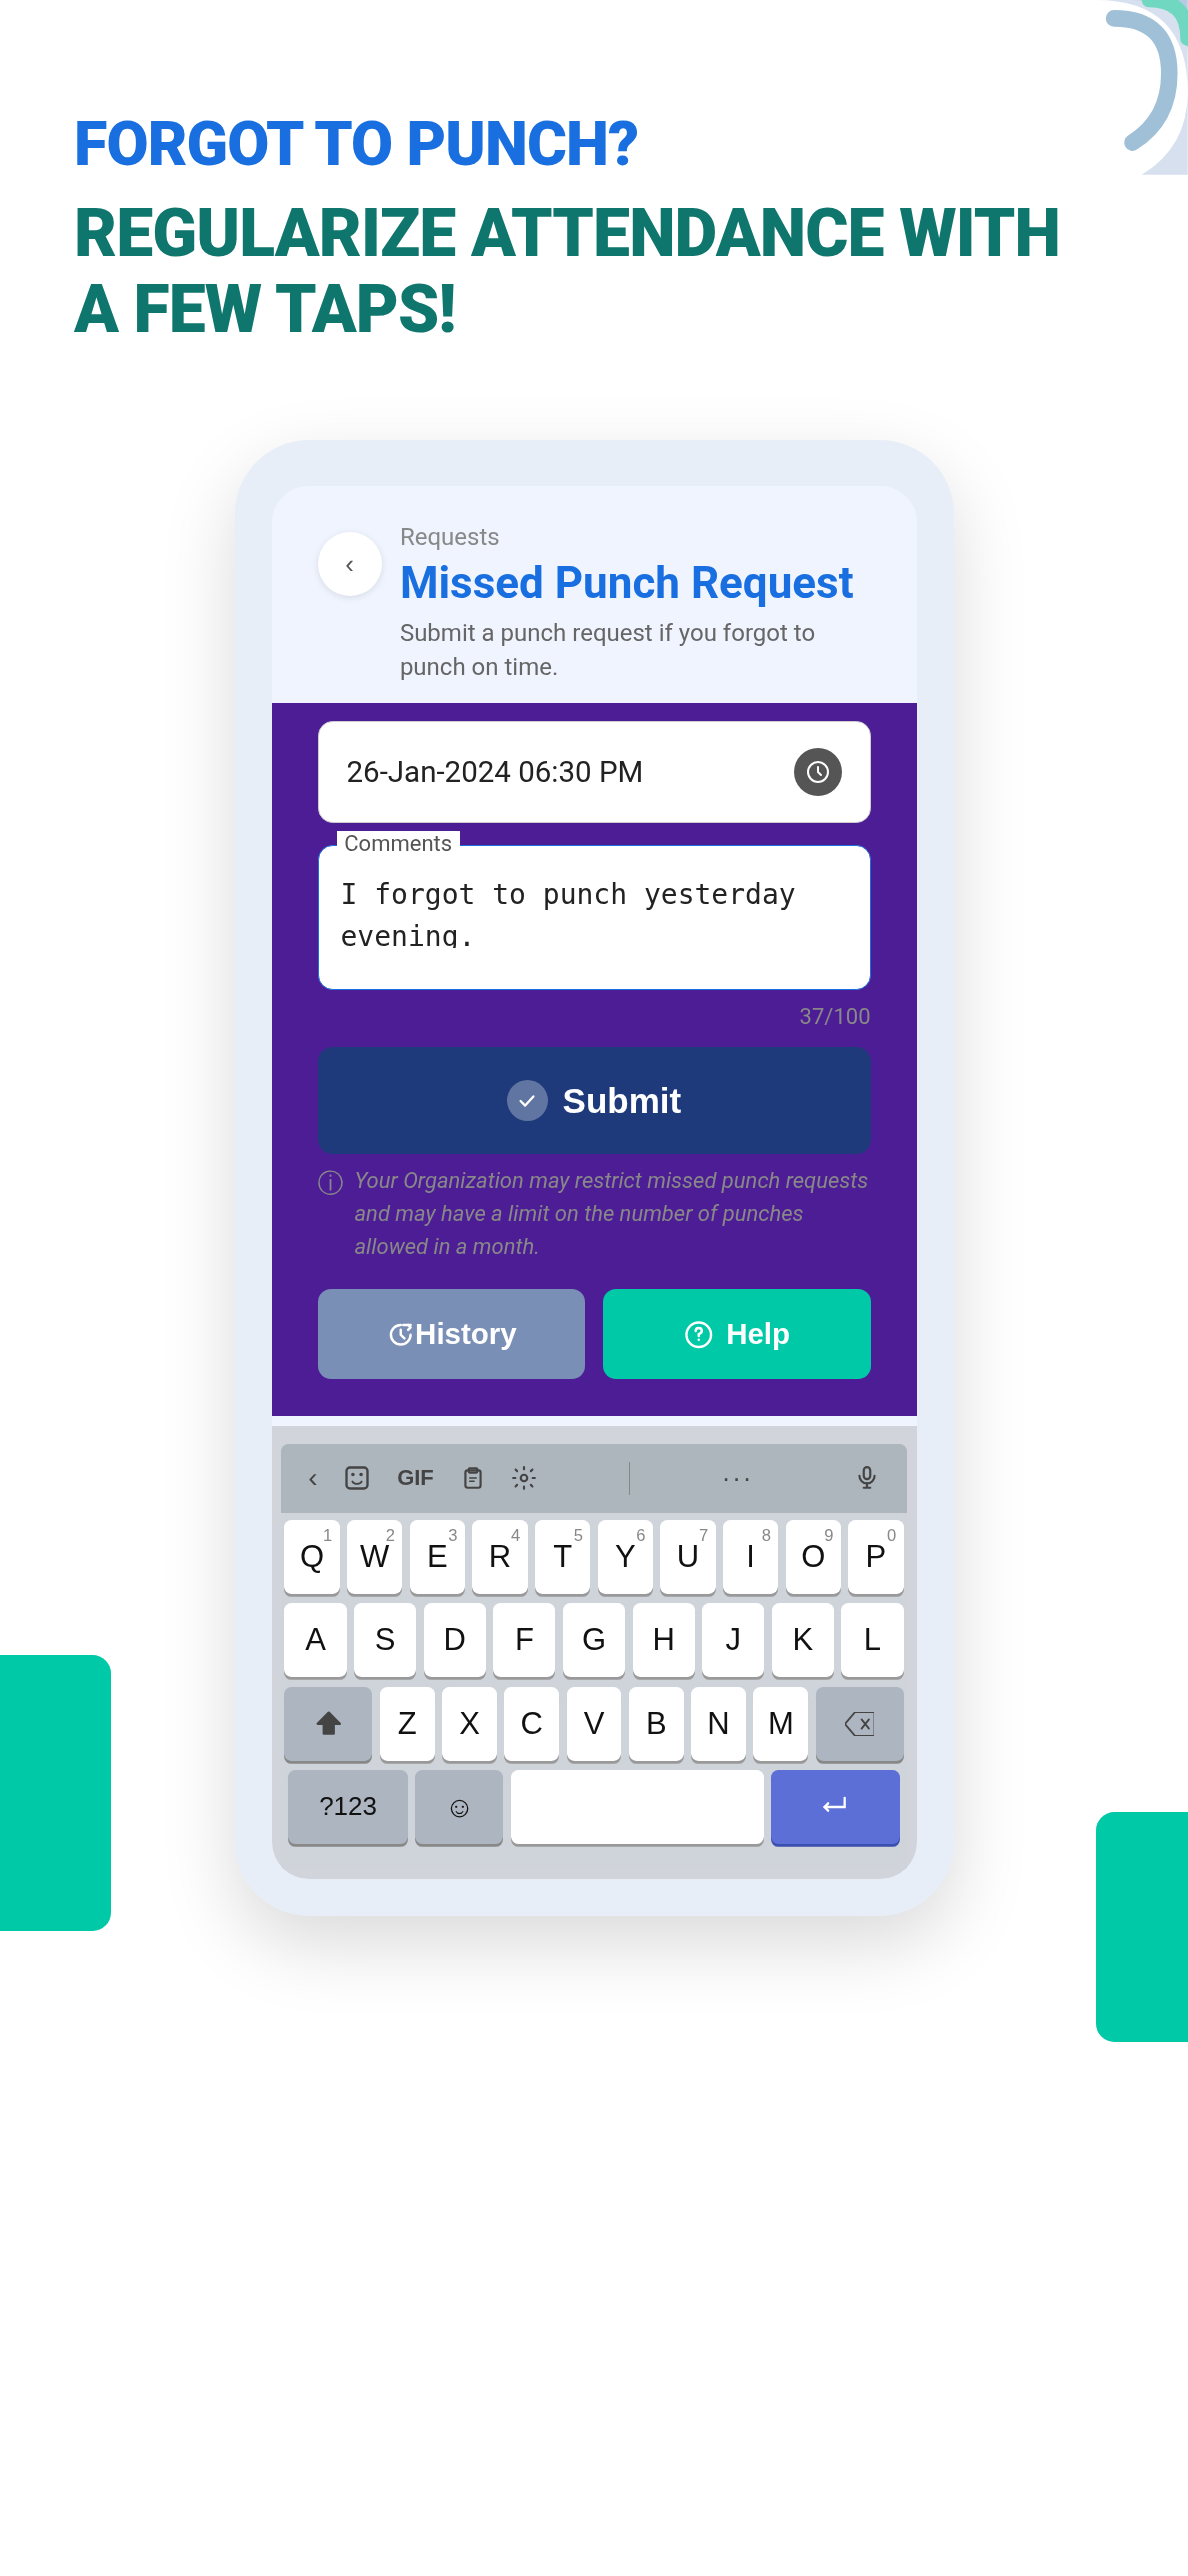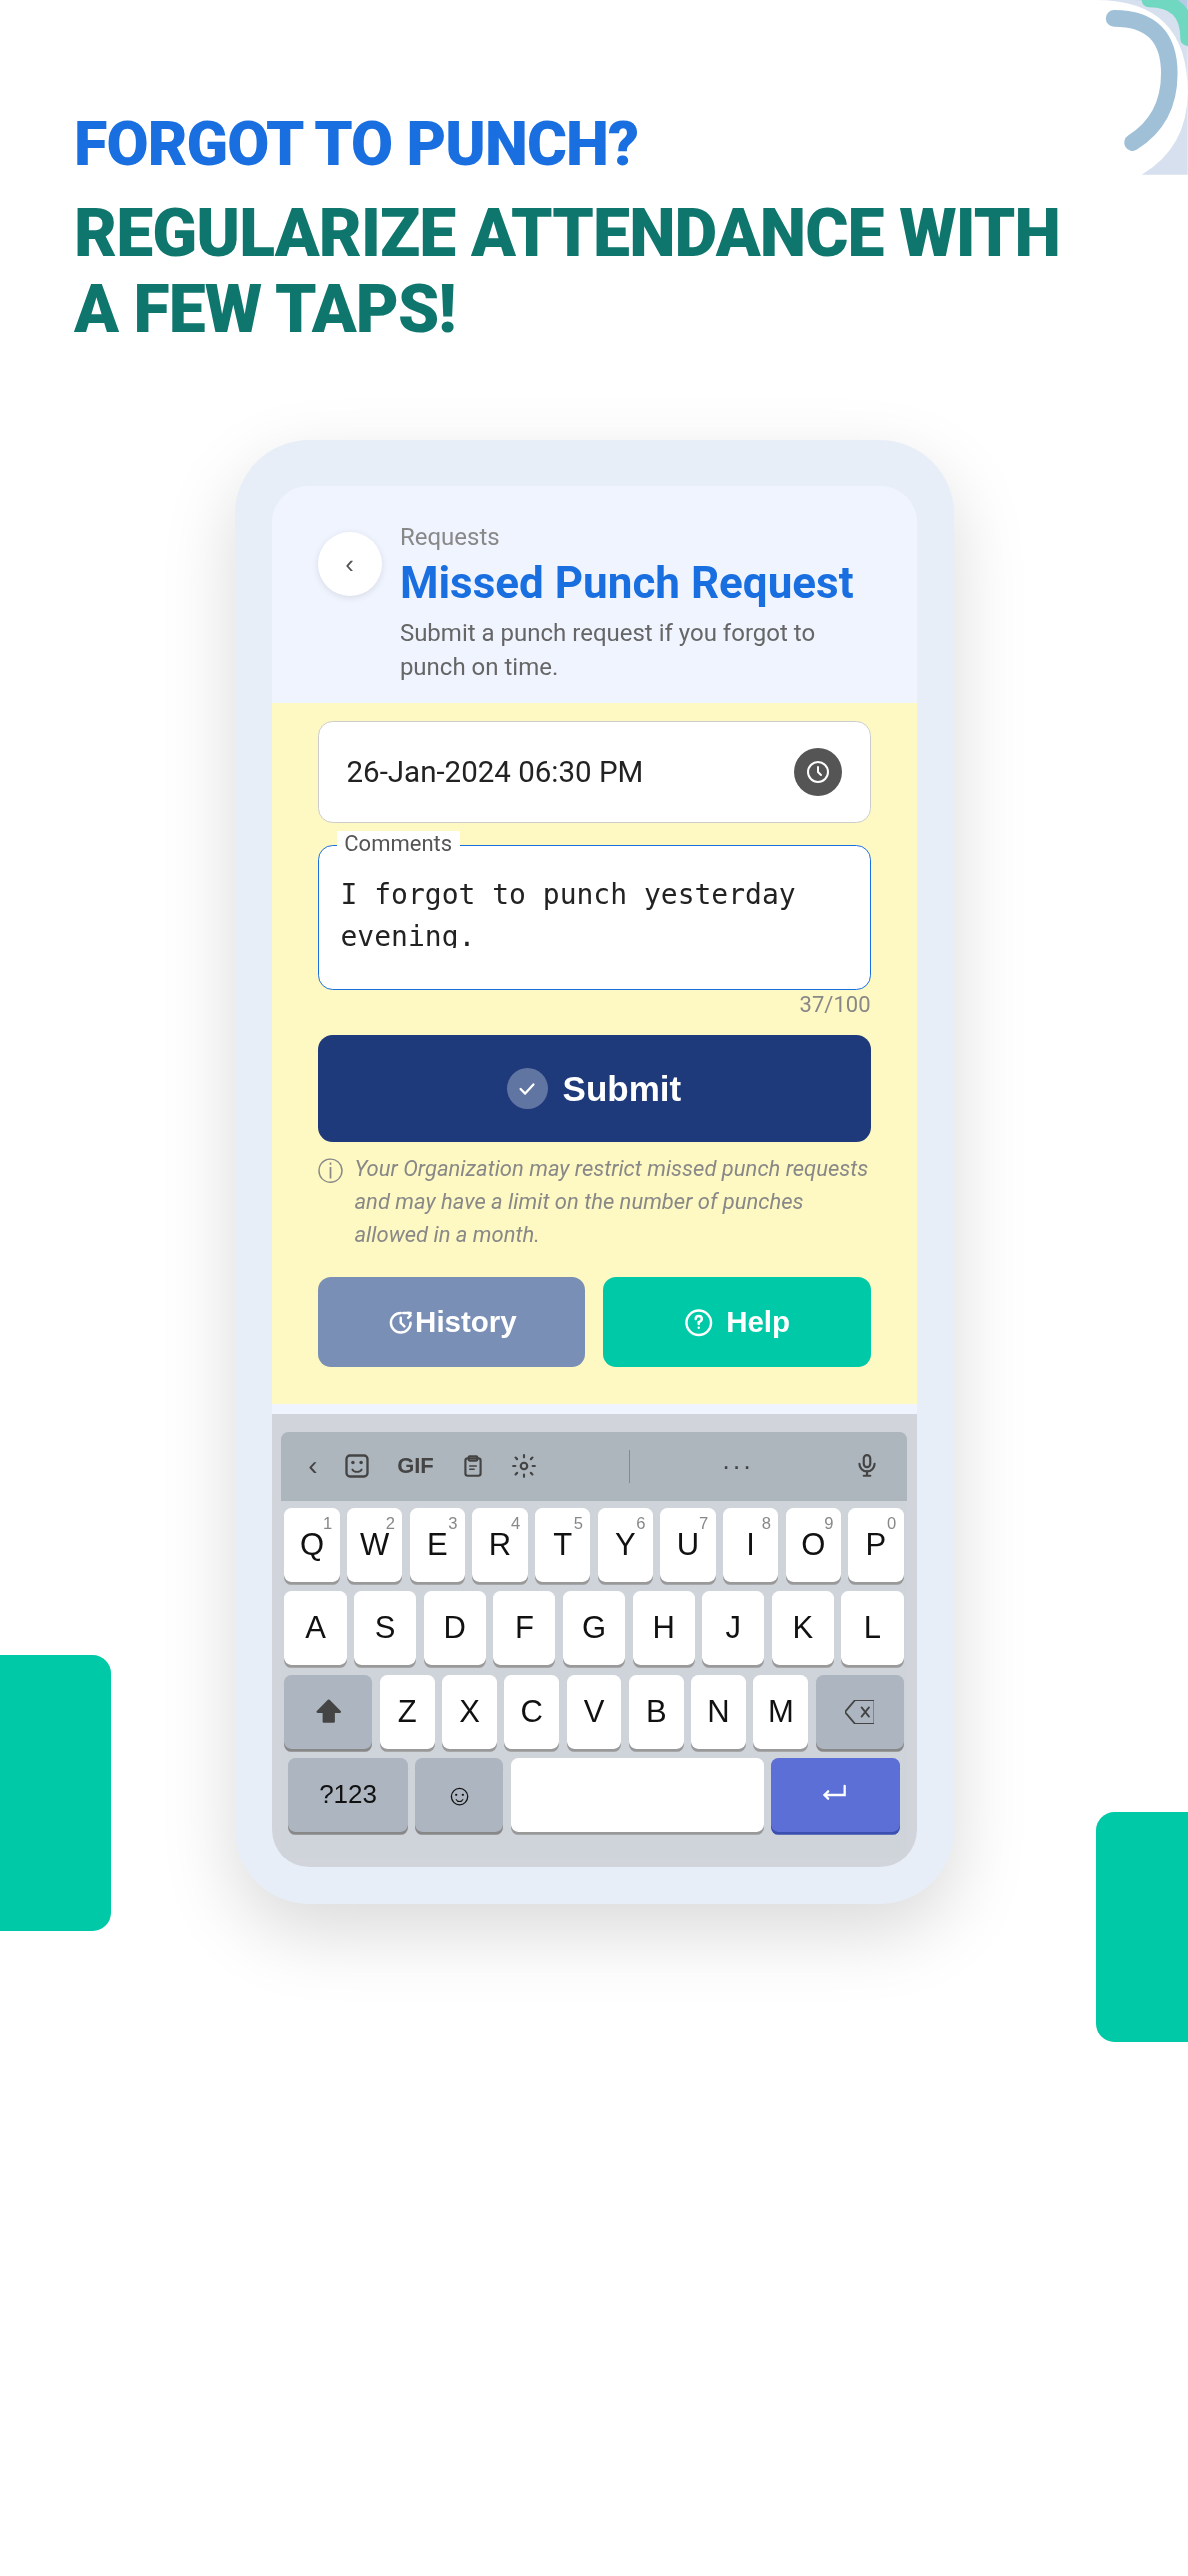--- a/index.html
+++ b/index.html
@@ -124,21 +124,21 @@
 
     .screen-description {
       font-size: 24px;
       color: #666;
       margin-top: 7.4px;
       line-height: 1.4;
     }
 
     .form-area {
       padding: 18.4px 46px 37px 46px;
-      background: #fef9c3;
+      background: #4c1d95;
     }
 
     
     .datetime-input-wrapper {
       background: #ffffff;
       border: 1.4px solid #cccccc;
       border-radius: 14.7px;
       padding: 26px 28px;
       display: flex;
       align-items: center;
@@ -163,21 +163,21 @@
       font-size: 24px;
     }
 
     
     .comments-wrapper {
       position: relative;
       border: 1.8px solid #1a6fe0;
       border-radius: 14.7px;
       background: #ffffff;
       padding: 28px 22px 37px 22px;
-      margin-bottom: 2px;
+      margin-bottom: 14px;
     }
 
     .comments-label {
       position: absolute;
       top: -14.7px;
       left: 18.4px;
       background: #ffffff;
       padding: 0 7.4px;
       font-size: 22px;
       color: #555;

